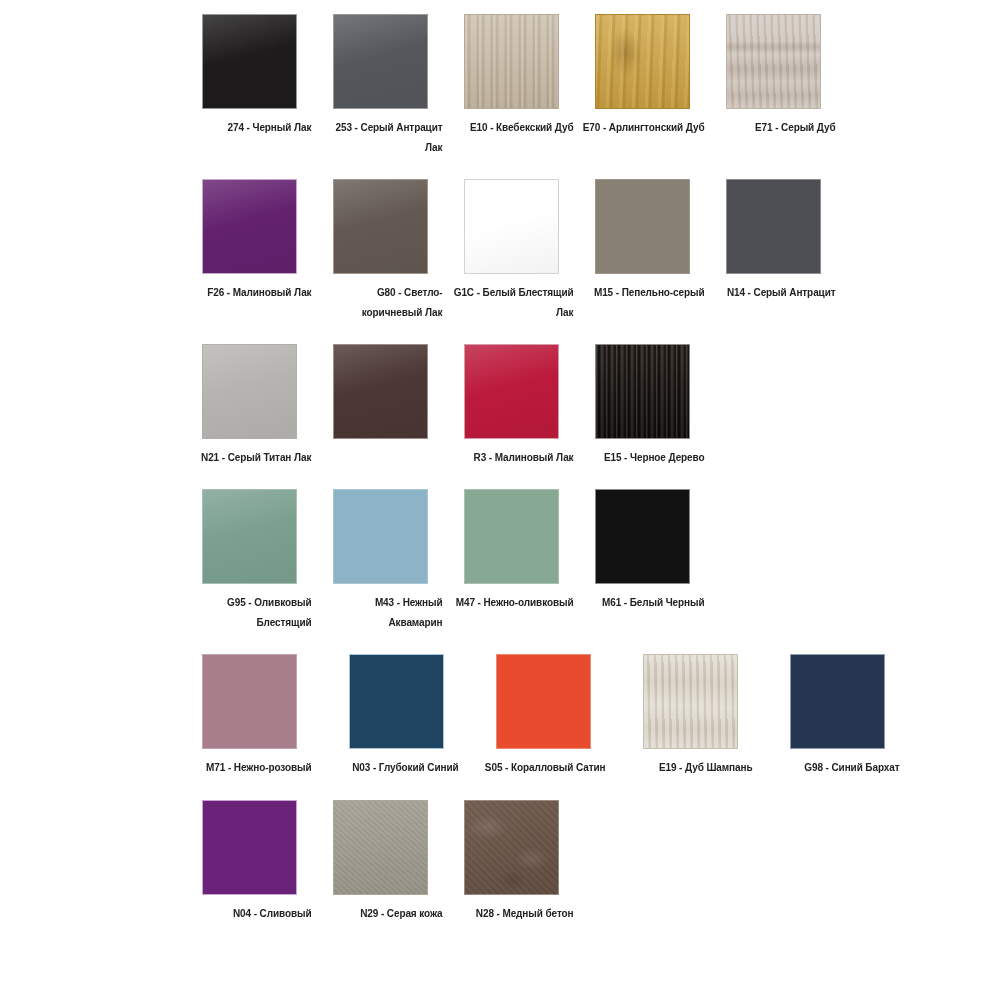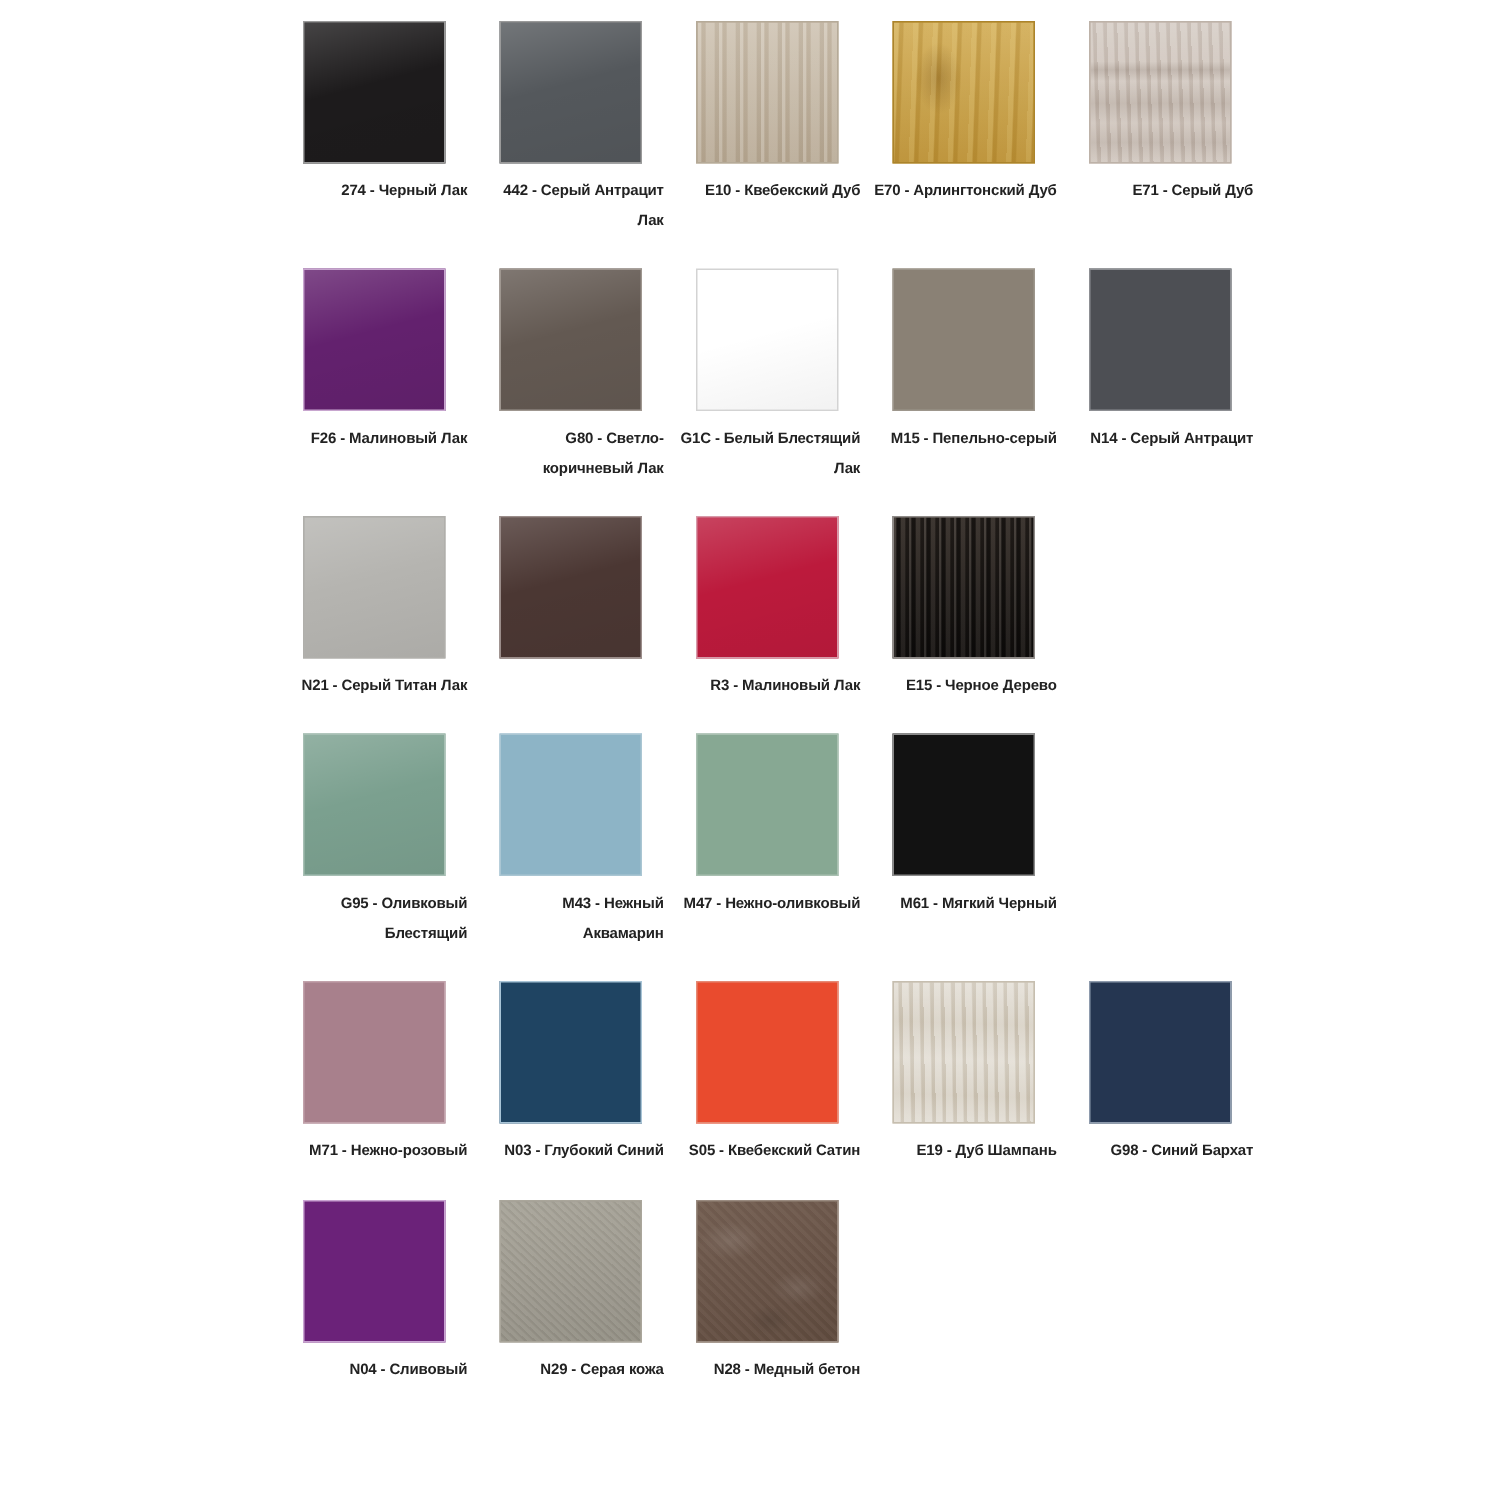--- a/index.html
+++ b/index.html
@@ -60,21 +60,21 @@
     color: #222222;
     letter-spacing: -0.1px;
     word-wrap: break-word;
   }
 
   
   .row-0 { margin-top: 0px; }
   .row-1 { margin-top: 21px; }
   .row-2 { margin-top: 21px; }
   .row-3 { margin-top: 21px; }
-  .row-4 { margin-top: 21px; }
+  .row-4 { margin-top: 21px; gap: 16px; }
   .row-5 { margin-top: 22px; }
 
   
   .tex-none { background-image: none; }
 
   .tex-oak-quebec {
     background-image:
       repeating-linear-gradient(90deg,
         rgba(255,255,255,0.18) 0px, rgba(255,255,255,0.18) 2px,
         rgba(140,120,95,0.16) 3px, rgba(140,120,95,0.16) 5px,
@@ -166,21 +166,21 @@
 <body>
 
 <div class="catalog">
     <div class="swatch-row row-0">
       <div class="swatch-cell">
         <div class="swatch-chip tex-gloss" style="background-color: rgb(29, 27, 28); border-color: rgb(154, 154, 154);"></div>
         <div class="swatch-caption">274 - Черный Лак</div>
       </div>
       <div class="swatch-cell">
         <div class="swatch-chip tex-gloss" style="background-color: rgb(84, 88, 92); border-color: rgb(154, 154, 154);"></div>
-        <div class="swatch-caption">442 - Серый Антрацит Лак</div>
+        <div class="swatch-caption">253 - Серый Антрацит Лак</div>
       </div>
       <div class="swatch-cell">
         <div class="swatch-chip tex-oak-quebec" style="background-color: rgb(195, 181, 160); border-color: rgb(181, 170, 152);"></div>
         <div class="swatch-caption">E10 - Квебекский Дуб</div>
       </div>
       <div class="swatch-cell">
         <div class="swatch-chip tex-oak-arlington" style="background-color: rgb(199, 154, 55); border-color: rgb(171, 132, 44);"></div>
         <div class="swatch-caption">E70 - Арлингтонский Дуб</div>
       </div>
       <div class="swatch-cell">
@@ -235,35 +235,35 @@
       <div class="swatch-cell">
         <div class="swatch-chip tex-none" style="background-color: rgb(141, 180, 198); border-color: rgb(170, 198, 211);"></div>
         <div class="swatch-caption">M43 - Нежный Аквамарин</div>
       </div>
       <div class="swatch-cell">
         <div class="swatch-chip tex-none" style="background-color: rgb(135, 168, 147); border-color: rgb(169, 192, 177);"></div>
         <div class="swatch-caption">M47 - Нежно-оливковый</div>
       </div>
       <div class="swatch-cell">
         <div class="swatch-chip tex-none" style="background-color: rgb(18, 18, 18); border-color: rgb(138, 138, 138);"></div>
-        <div class="swatch-caption">M61 - Мягкий Черный</div>
+        <div class="swatch-caption">M61 - Белый Черный</div>
       </div>
     </div>
     <div class="swatch-row row-4">
       <div class="swatch-cell">
         <div class="swatch-chip tex-none" style="background-color: rgb(168, 128, 140); border-color: rgb(194, 162, 171);"></div>
         <div class="swatch-caption">M71 - Нежно-розовый</div>
       </div>
       <div class="swatch-cell">
         <div class="swatch-chip tex-none" style="background-color: rgb(31, 68, 98); border-color: rgb(168, 196, 214);"></div>
         <div class="swatch-caption">N03 - Глубокий Синий</div>
       </div>
       <div class="swatch-cell">
         <div class="swatch-chip tex-none" style="background-color: rgb(233, 75, 46); border-color: rgb(230, 138, 116);"></div>
-        <div class="swatch-caption">S05 - Квебекский Сатин</div>
+        <div class="swatch-caption">S05 - Коралловый Сатин</div>
       </div>
       <div class="swatch-cell">
         <div class="swatch-chip tex-oak-champagne" style="background-color: rgb(210, 202, 187); border-color: rgb(198, 190, 175);"></div>
         <div class="swatch-caption">E19 - Дуб Шампань</div>
       </div>
       <div class="swatch-cell">
         <div class="swatch-chip tex-none" style="background-color: rgb(37, 54, 81); border-color: rgb(142, 155, 173);"></div>
         <div class="swatch-caption">G98 - Синий Бархат</div>
       </div>
     </div>

